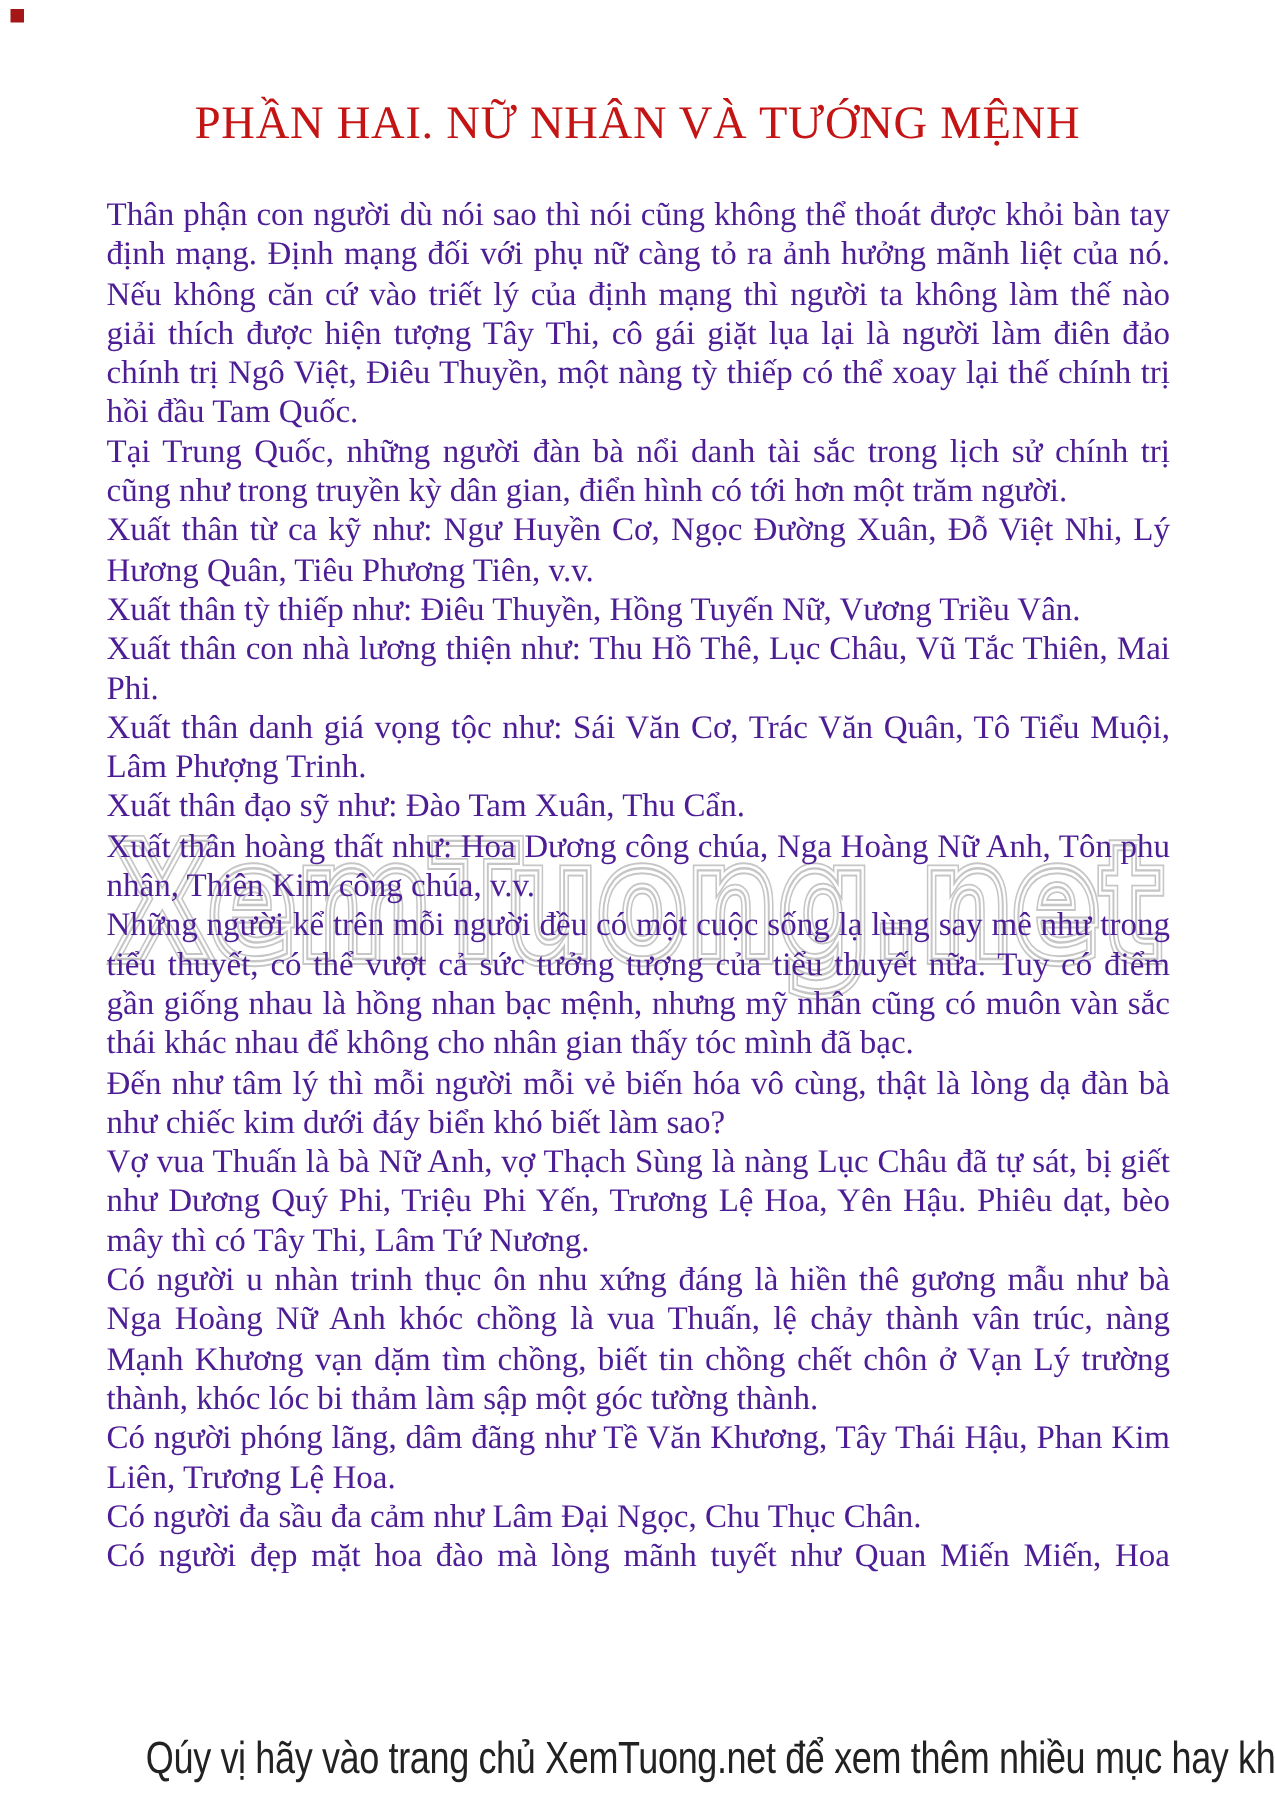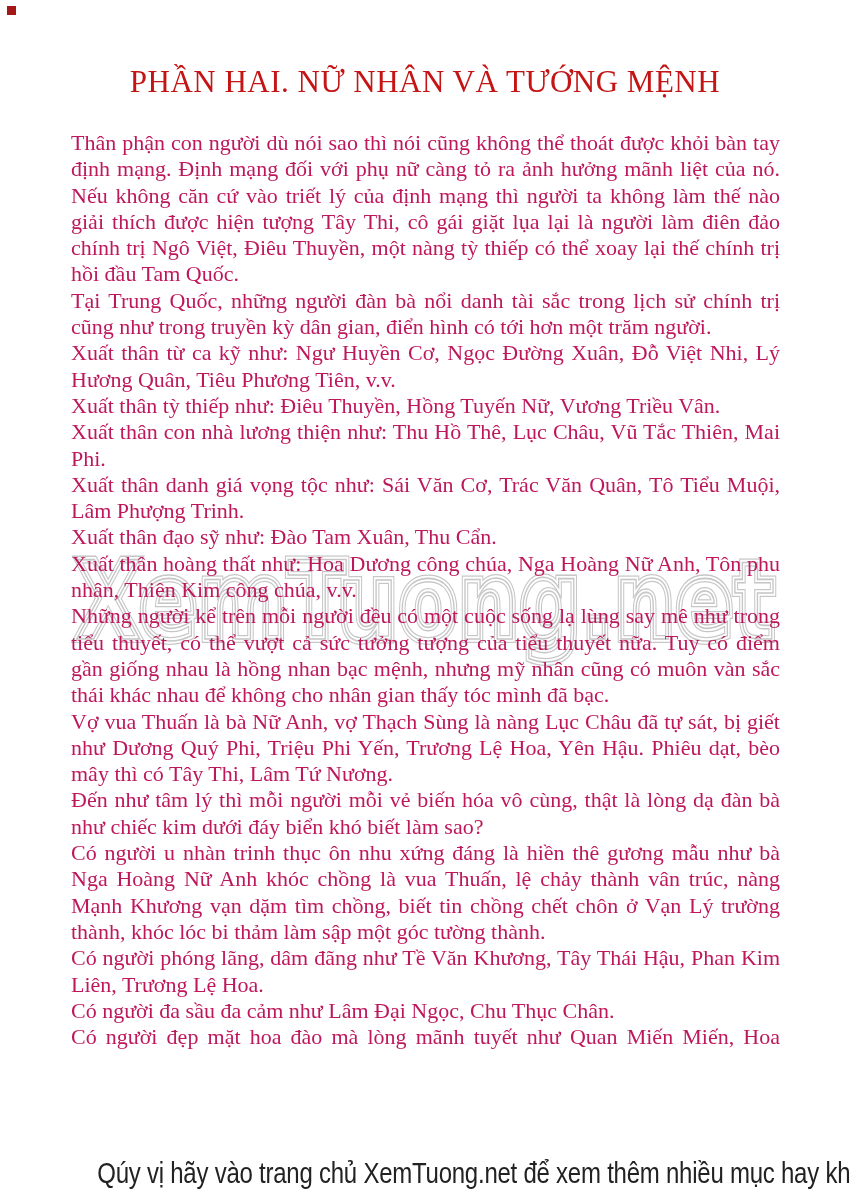--- a/index.html
+++ b/index.html
@@ -54,21 +54,21 @@
   .wm-mid   { stroke: #ffffff; stroke-width: 5.4; fill: none; }
   .wm-inner { stroke: #c6c6c6; stroke-width: 1.6; fill: none; }
   .body-text {
     position: absolute;
     top: 130px;
     left: 71px;
     width: 709px;
     z-index: 2;
     font-size: 22px;
     line-height: 26.3px;
-    color: #be185d;
+    color: #4c1d95;
     text-align: justify;
   }
   .body-text p {
     margin: 0;
     padding: 0;
   }
   .body-text p.justify-last {
     text-align-last: justify;
   }
   .page-footer {
@@ -110,22 +110,22 @@
   <div class="body-text">
     <p>Thân phận con người dù nói sao thì nói cũng không thể thoát được khỏi bàn tay định mạng. Định mạng đối với phụ nữ càng tỏ ra ảnh hưởng mãnh liệt của nó. Nếu không căn cứ vào triết lý của định mạng thì người ta không làm thế nào giải thích được hiện tượng Tây Thi, cô gái giặt lụa lại là người làm điên đảo chính trị Ngô Việt, Điêu Thuyền, một nàng tỳ thiếp có thể xoay lại thế chính trị hồi đầu Tam Quốc.</p>
     <p>Tại Trung Quốc, những người đàn bà nổi danh tài sắc trong lịch sử chính trị cũng như trong truyền kỳ dân gian, điển hình có tới hơn một trăm người.</p>
     <p>Xuất thân từ ca kỹ như: Ngư Huyền Cơ, Ngọc Đường Xuân, Đỗ Việt Nhi, Lý Hương Quân, Tiêu Phương Tiên, v.v.</p>
     <p>Xuất thân tỳ thiếp như: Điêu Thuyền, Hồng Tuyến Nữ, Vương Triều Vân.</p>
     <p>Xuất thân con nhà lương thiện như: Thu Hồ Thê, Lục Châu, Vũ Tắc Thiên, Mai Phi.</p>
     <p>Xuất thân danh giá vọng tộc như: Sái Văn Cơ, Trác Văn Quân, Tô Tiểu Muội, Lâm Phượng Trinh.</p>
     <p>Xuất thân đạo sỹ như: Đào Tam Xuân, Thu Cẩn.</p>
     <p>Xuất thân hoàng thất như: Hoa Dương công chúa, Nga Hoàng Nữ Anh, Tôn phu nhân, Thiên Kim công chúa, v.v.</p>
     <p>Những người kể trên mỗi người đều có một cuộc sống lạ lùng say mê như trong tiểu thuyết, có thể vượt cả sức tưởng tượng của tiểu thuyết nữa. Tuy có điểm gần giống nhau là hồng nhan bạc mệnh, nhưng mỹ nhân cũng có muôn vàn sắc thái khác nhau để không cho nhân gian thấy tóc mình đã bạc.</p>
+    <p>Đến như tâm lý thì mỗi người mỗi vẻ biến hóa vô cùng, thật là lòng dạ đàn bà như chiếc kim dưới đáy biển khó biết làm sao?</p>
     <p>Vợ vua Thuấn là bà Nữ Anh, vợ Thạch Sùng là nàng Lục Châu đã tự sát, bị giết như Dương Quý Phi, Triệu Phi Yến, Trương Lệ Hoa, Yên Hậu. Phiêu dạt, bèo mây thì có Tây Thi, Lâm Tứ Nương.</p>
-    <p>Đến như tâm lý thì mỗi người mỗi vẻ biến hóa vô cùng, thật là lòng dạ đàn bà như chiếc kim dưới đáy biển khó biết làm sao?</p>
     <p>Có người u nhàn trinh thục ôn nhu xứng đáng là hiền thê gương mẫu như bà Nga Hoàng Nữ Anh khóc chồng là vua Thuấn, lệ chảy thành vân trúc, nàng Mạnh Khương vạn dặm tìm chồng, biết tin chồng chết chôn ở Vạn Lý trường thành, khóc lóc bi thảm làm sập một góc tường thành.</p>
     <p>Có người phóng lãng, dâm đãng như Tề Văn Khương, Tây Thái Hậu, Phan Kim Liên, Trương Lệ Hoa.</p>
     <p>Có người đa sầu đa cảm như Lâm Đại Ngọc, Chu Thục Chân.</p>
     <p class="justify-last">Có người đẹp mặt hoa đào mà lòng mãnh tuyết như Quan Miến Miến, Hoa</p>
   </div>
 
   <div class="page-footer">
     <span>Qúy vị hãy vào trang chủ XemTuong.net để xem thêm nhiều mục hay khác</span>
   </div>
 

